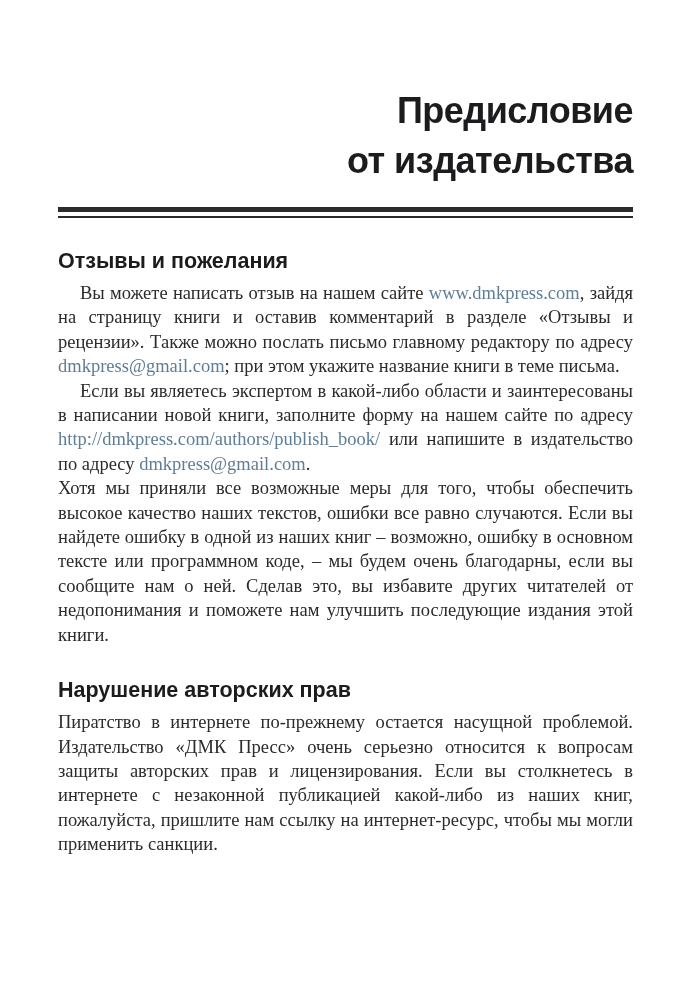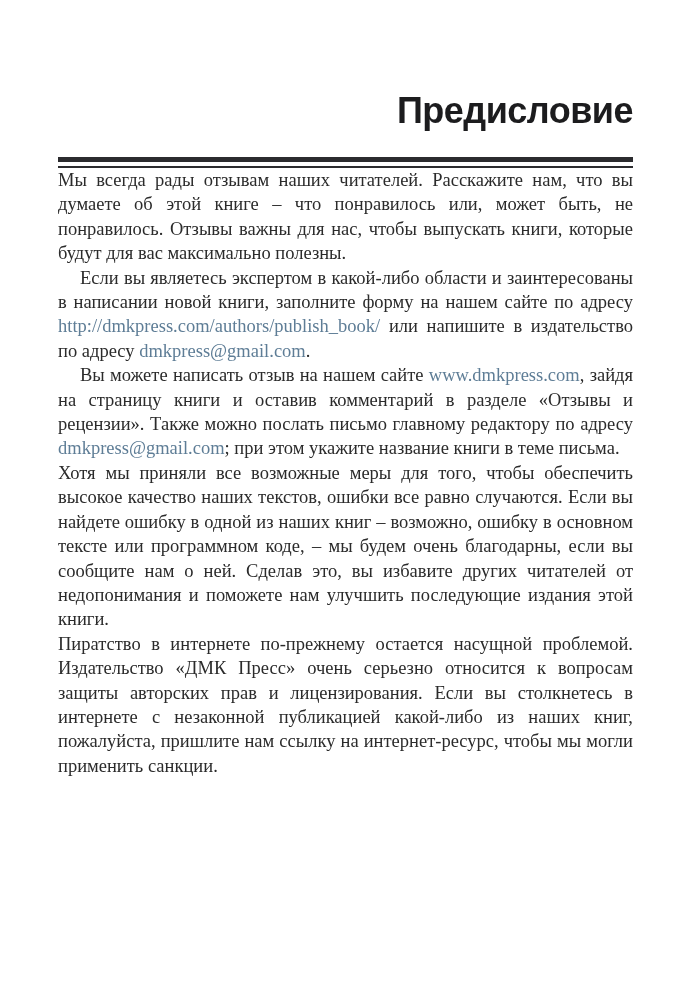--- a/index.html
+++ b/index.html
@@ -57,28 +57,30 @@
     cursor: pointer;
     word-break: break-word;
   }
 </style>
 </head>
 <body>
 
 <div class="page">
   <h1 class="title">
     <span>Предисловие</span><br>
+    <span>от издательства</span>
   </h1>
   <div class="divider"></div>
   <main>
       <section>
-        <p>Мы всегда рады отзывам наших читателей. Расскажите нам, что вы думаете об этой книге – что понравилось или, может быть, не понравилось. Отзывы важны для нас, чтобы выпускать книги, которые будут для вас максимально полезны.</p>
+        <h2>Отзывы и пожелания</h2>
+        <p class="indent">Вы можете написать отзыв на нашем сайте <a>www.dmkpress.com</a>, зайдя на страницу книги и оставив комментарий в разделе «Отзывы и рецензии». Также можно послать письмо главному редактору по адресу <a>dmkpress@gmail.com</a>; при этом укажите название книги в теме письма.</p>
         <p class="indent">Если вы являетесь экспертом в какой-либо области и заинтересованы в написании новой книги, заполните форму на нашем сайте по адресу <a>http://dmkpress.com/authors/publish_book/</a> или напишите в издательство по адресу <a>dmkpress@gmail.com</a>.</p>
-        <p class="indent">Вы можете написать отзыв на нашем сайте <a>www.dmkpress.com</a>, зайдя на страницу книги и оставив комментарий в разделе «Отзывы и рецензии». Также можно послать письмо главному редактору по адресу <a>dmkpress@gmail.com</a>; при этом укажите название книги в теме письма.</p>
       </section>
       <section>
         <p>Хотя мы приняли все возможные меры для того, чтобы обеспечить высокое качество наших текстов, ошибки все равно случаются. Если вы найдете ошибку в одной из наших книг – возможно, ошибку в основном тексте или программном коде, – мы будем очень благодарны, если вы сообщите нам о ней. Сделав это, вы избавите других читателей от недопонимания и поможете нам улучшить последующие издания этой книги.</p>
       </section>
       <section>
+        <h2>Нарушение авторских прав</h2>
         <p>Пиратство в интернете по-прежнему остается насущной проблемой. Издательство «ДМК Пресс» очень серьезно относится к вопросам защиты авторских прав и лицензирования. Если вы столкнетесь в интернете с незаконной публикацией какой-либо из наших книг, пожалуйста, пришлите нам ссылку на интернет-ресурс, чтобы мы могли применить санкции.</p>
       </section>
     </main>
 </div>
 
 </body></html>

